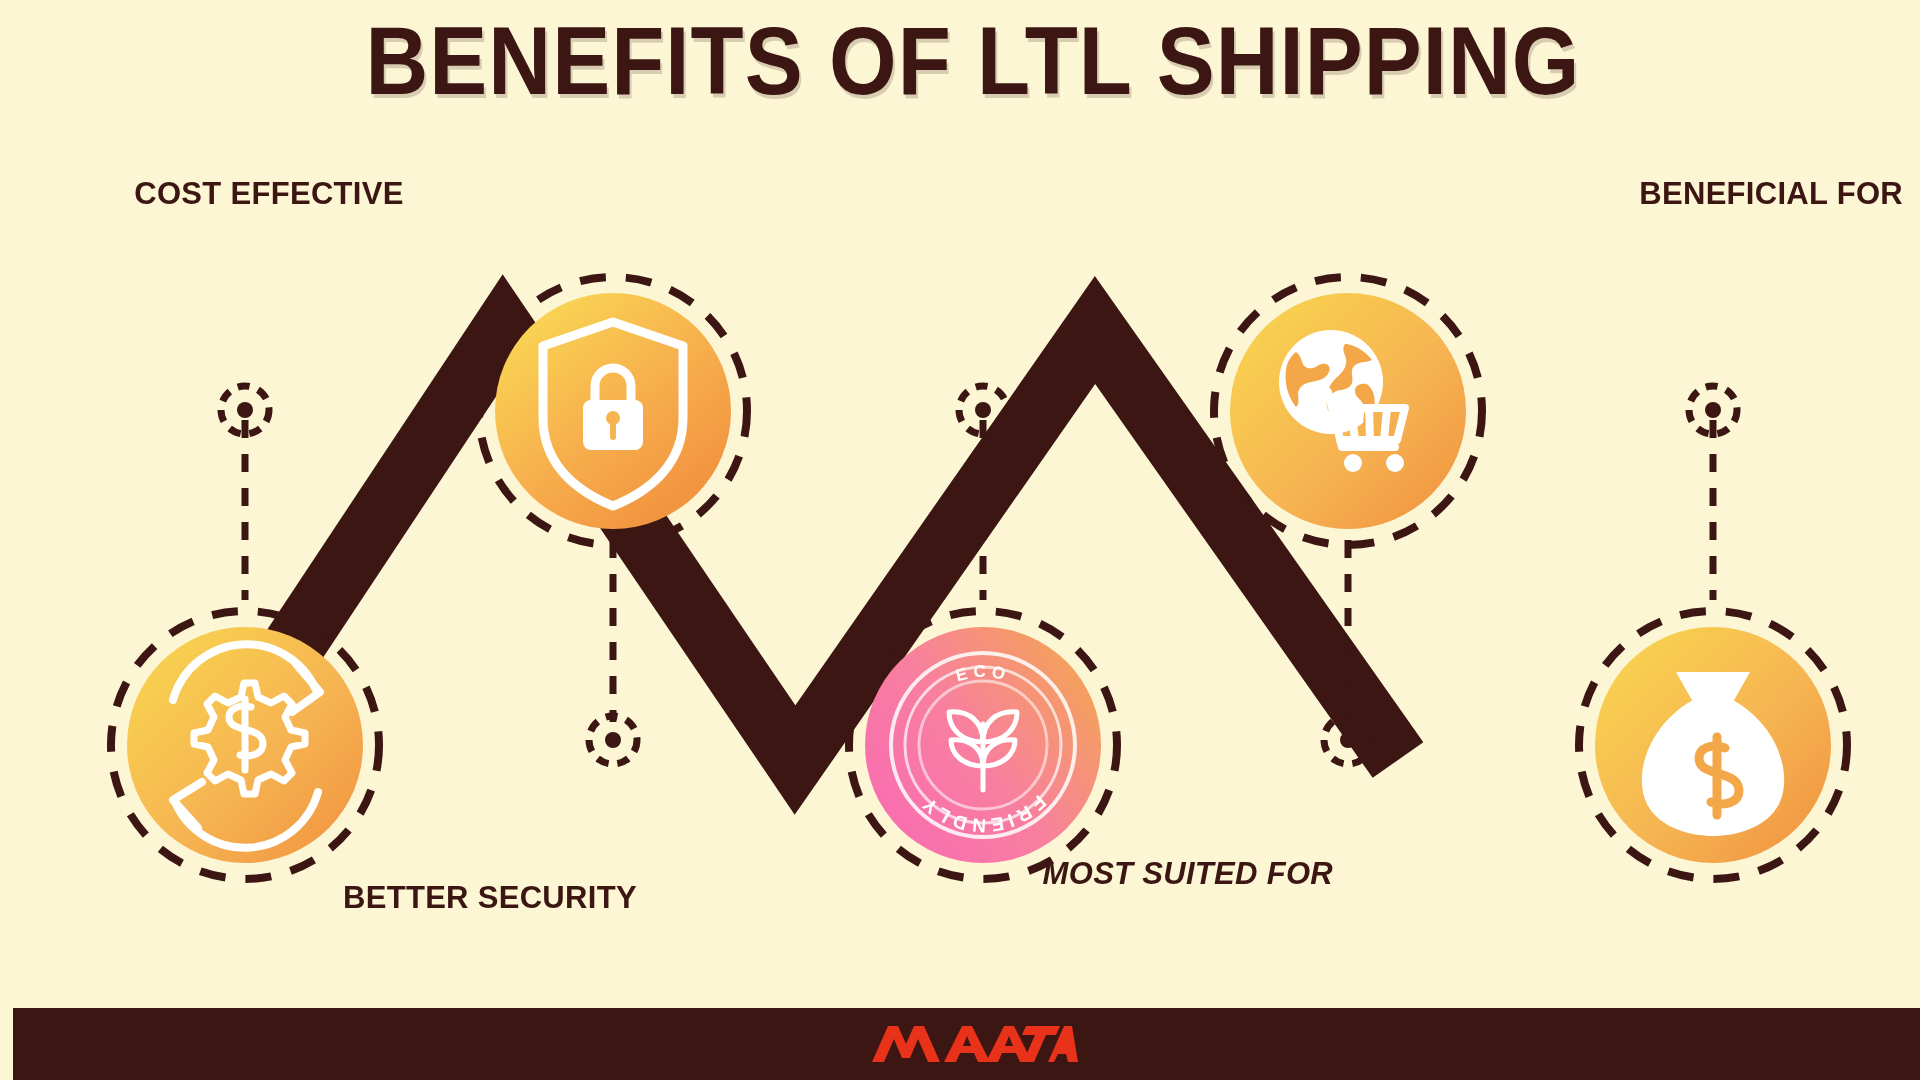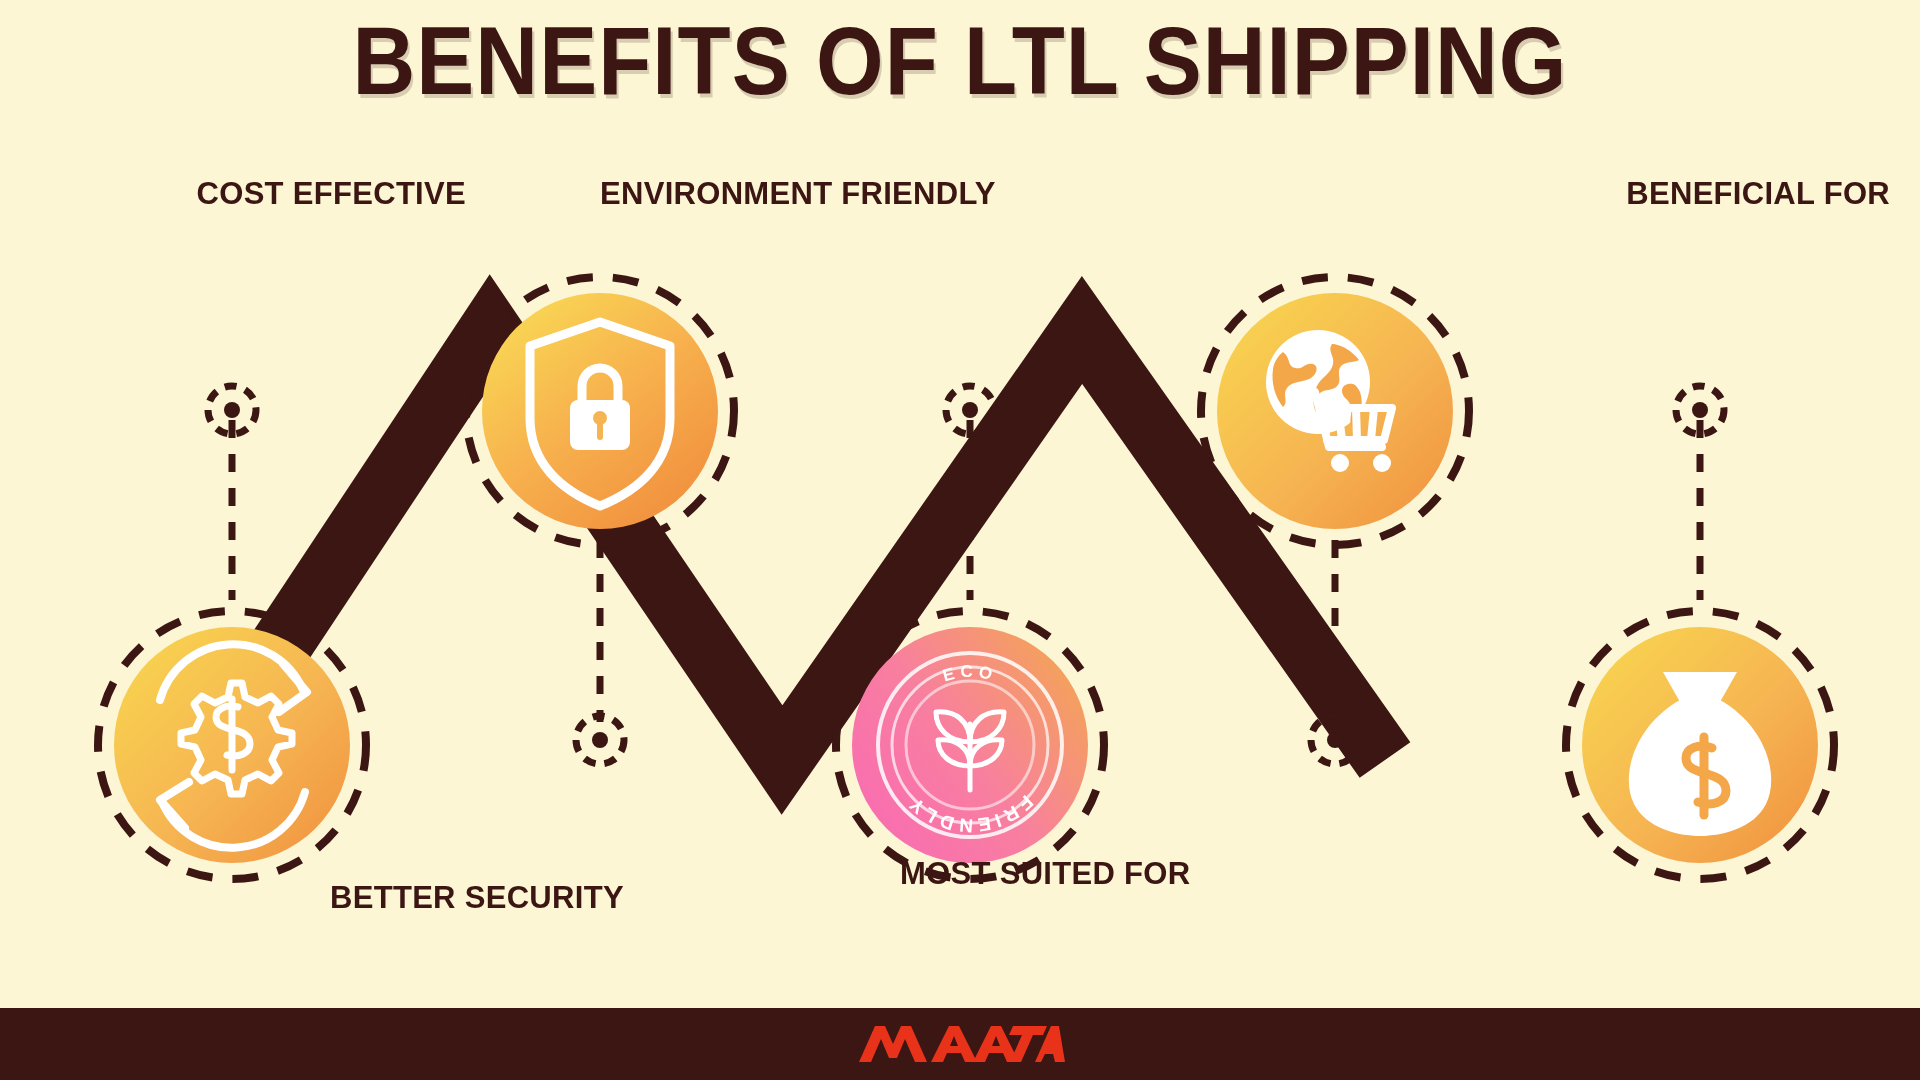--- a/index.html
+++ b/index.html
@@ -2,21 +2,21 @@
 <html><head>
 <meta charset="utf-8">
 <style>
   * { margin:0; padding:0; box-sizing:border-box; }
   html,body { width:1920px; height:1080px; overflow:hidden; }
   body {
     background:#FCF6D5;
     font-family:"Liberation Sans", sans-serif;
     position:relative;
   }
-  #stage { position:absolute; inset:0; }
+  #stage { position:absolute; inset:0;margin-left:13px; }
 
   
   .title {
     position:absolute;
     top:6px; left:0; width:1920px;
     text-align:center;
     font-family:"Liberation Sans", sans-serif;
     font-weight:bold;
     font-size:82px;
     letter-spacing:1px;
@@ -32,25 +32,25 @@
 
   
   .label {
     position:absolute;
     font-weight:bold;
     font-size:31px;
     line-height:1.18;
     color:#3B1612;
     letter-spacing:0.3px;
   }
-  .lbl-cost       { left:46px;  top:176px;  text-align:right;   width:420px; }
+  .lbl-cost       { left:46px;  top:176px;  text-align:center;   width:420px; }
   .lbl-env        { left:600px; top:176px;  text-align:left;   width:600px; }
   .lbl-small      { left:1430px;top:176px;  text-align:right;  width:460px; }
   .lbl-security   { left:330px; top:880px;  text-align:left;   width:520px; }
-  .lbl-ecom       { left:1110px;top:856px;  text-align:left; width:420px; transform:translateX(-50%); }
+  .lbl-ecom       { left:1110px;top:856px;  text-align:right; width:420px; transform:translateX(-50%);font-style:italic; }
 
   
   .bottom-bar {
     position:absolute;
     left:0; bottom:0;
     width:1920px; height:72px;
     background:#3B1612;
   }
   .logo-wrap {
     position:absolute;
@@ -246,21 +246,20 @@
 
         <path d="M 1712 748 c -13 -5 -26 0 -26 10 c 0 11 12 13 21 16
                  c 9 3 19 6 19 17 c 0 11 -14 16 -28 11" fill="none" stroke="#F4A748" stroke-width="9" stroke-linecap="round"></path>
         <line x1="1704" y1="737" x2="1704" y2="815" stroke="#F4A748" stroke-width="9" stroke-linecap="round"></line>
       </g>
     </g>
   </svg>
 
   <div class="label lbl-cost">COST EFFECTIVE</div>
 
-  <div class="label lbl-env">ENVIRONMENT FRIENDLY</div>
 
   <div class="label lbl-small">
     <div>BENEFICIAL FOR</div>
   </div>
 
   <div class="label lbl-security">BETTER SECURITY</div>
 
   <div class="label lbl-ecom">
     <div>MOST SUITED FOR</div>
   </div>

